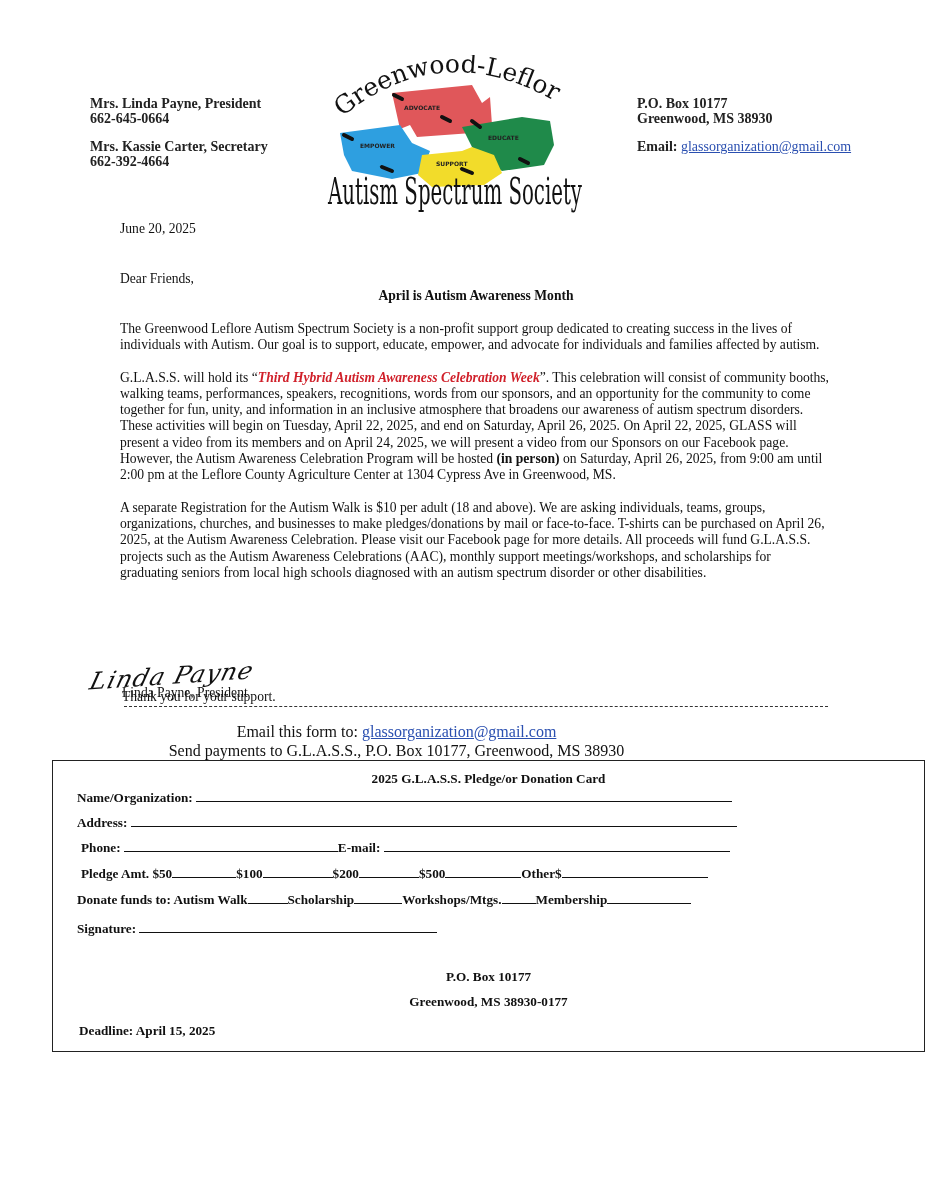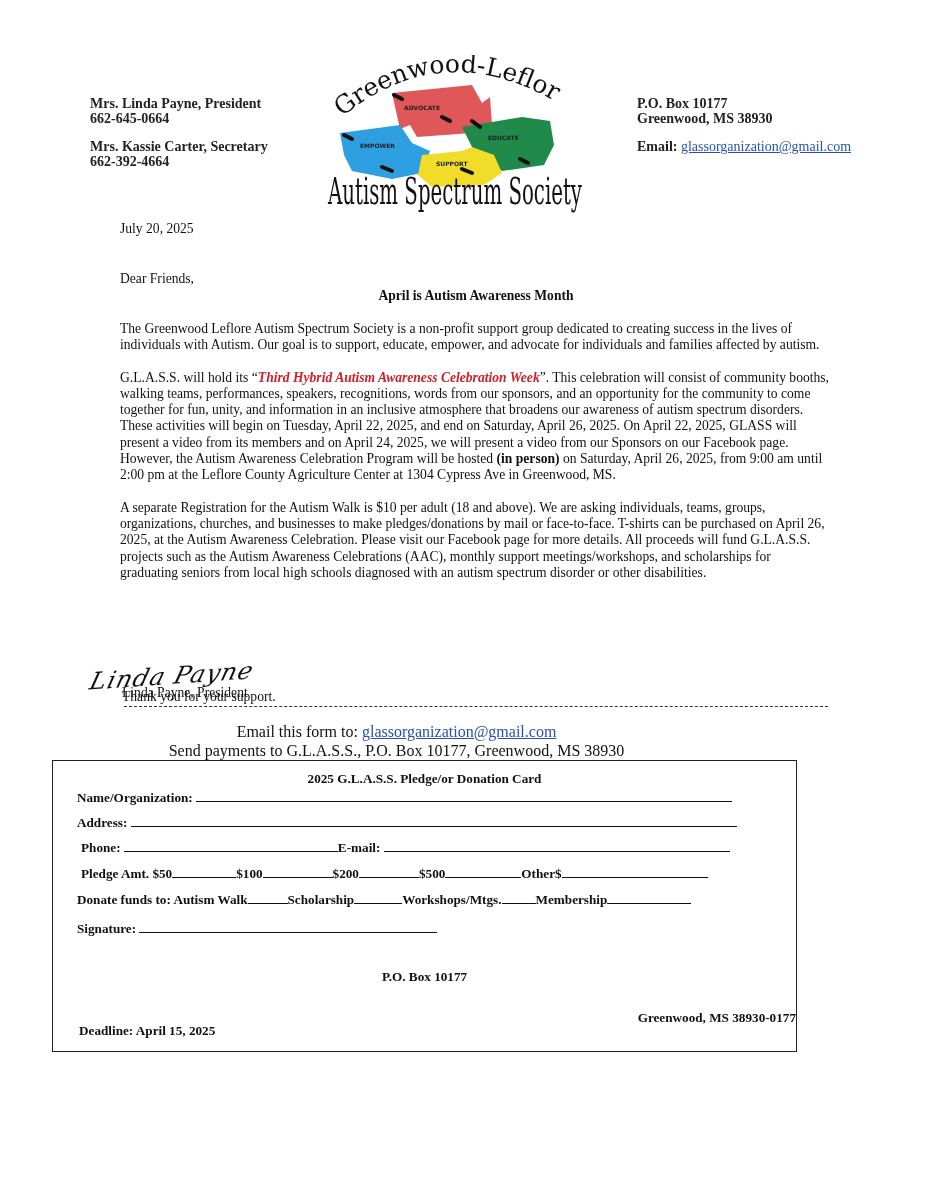--- a/index.html
+++ b/index.html
@@ -10,21 +10,21 @@
   .hdr .line { white-space: nowrap; }
   .hdr .gap { height: 13px; }
   a.link { color: #2a4fb0; text-decoration: underline; }
   .body-text { font-size: 13.6px; line-height: 16.3px; text-align: left; }
   .para { margin: 0 0 16px 0; }
   .red { color: #d0202a; font-weight: bold; font-style: italic; }
   .logo { left: 322px; top: 55px; width: 266px; height: 160px; }
   .sig { font-family: "DejaVu Serif", serif; font-style: italic; font-size: 24px;
          letter-spacing: 1px; color: #111; transform: skewX(-18deg) rotate(-4deg); }
   .dash { left: 124px; top: 706px; width: 704px; border-top: 1.5px dashed #333; }
-  .card { left: 52px; top: 760px; width: 745px; height: 292px; border: 1.5px solid #222;
+  .card { left: 52px; top: 760px; width: 873px; height: 292px; border: 1.5px solid #222;
           box-sizing: border-box; }
   .card .row { position: absolute; font-weight: bold; font-size: 13.2px; white-space: nowrap; }
   .blank { display: inline-block; border-bottom: 1.3px solid #111; height: 12px; vertical-align: baseline; }
   .center { text-align: center; width: 100%; left: 0; }
 </style>
 </head>
 <body>
 
 <div class="abs hdr" style="left:90px; top:96px;">
   <div class="line">Mrs. Linda Payne, President</div>
@@ -76,21 +76,21 @@
 <div class="abs hdr" style="left:637px; top:96px;">
   <div class="line">P.O. Box 10177</div>
   <div class="line">Greenwood, MS  38930</div>
   <div class="gap"></div>
   <div class="line">
     <span>Email:</span>
     <a class="link" style="font-weight:normal;">glassorganization@gmail.com</a>
   </div>
 </div>
 
-<div class="abs body-text" style="left:120px; top:221px; width:712px;">July 20, 2025</div>
+<div class="abs body-text" style="left:120px; top:221px; width:712px;">June 20, 2025</div>
 <div class="abs body-text" style="left:120px; top:271px; width:712px;">Dear Friends,</div>
 <div class="abs body-text" style="left:120px; top:288px; width:712px; text-align:center; font-weight:bold;">April is Autism Awareness Month</div>
 
 <div class="abs body-text" style="left:120px; top:321px; width:712px;">
   <p class="para">The Greenwood Leflore Autism Spectrum Society is a non-profit support group dedicated to creating success in the lives of individuals with Autism. Our goal is to support, educate, empower, and advocate for individuals and families affected by autism.</p>
   <p class="para">
     <span>G.L.A.S.S. will hold its “</span><span class="red">Third Hybrid Autism Awareness Celebration Week</span><span>”. This celebration will consist of community booths, walking teams, performances, speakers, recognitions, words from our sponsors, and an opportunity for the community to come together for fun, unity, and information in an inclusive atmosphere that broadens our awareness of autism spectrum disorders. These activities will begin on Tuesday, April 22, 2025, and end on Saturday, April 26, 2025. On April 22, 2025, GLASS will present a video from its members and on April 24, 2025, we will present a video from our Sponsors on our Facebook page. However, the Autism Awareness Celebration Program will be hosted </span><b>(in person)</b><span> on Saturday, April 26, 2025, from 9:00 am until 2:00 pm at the Leflore County Agriculture Center at 1304 Cypress Ave in Greenwood, MS.</span>
   </p>
   <p class="para">A separate Registration for the Autism Walk is $10 per adult (18 and above). We are asking individuals, teams, groups, organizations, churches, and businesses to make pledges/donations by mail or face-to-face. T-shirts can be purchased on April 26, 2025, at the Autism Awareness Celebration. Please visit our Facebook page for more details. All proceeds will fund G.L.A.S.S. projects such as the Autism Awareness Celebrations (AAC), monthly support meetings/workshops, and scholarships for graduating seniors from local high schools diagnosed with an autism spectrum disorder or other disabilities.</p>
 </div>
@@ -136,15 +136,15 @@
     <span>Donate funds to:</span>
     <span>Autism Walk</span><span class="blank" style="width:40px;"></span><span>Scholarship</span><span class="blank" style="width:48px;"></span><span>Workshops/Mtgs.</span><span class="blank" style="width:34px;"></span><span>Membership</span><span class="blank" style="width:84px;"></span>
   </div>
 
   <div class="row" style="left:24px; top:159px;">
     <span>Signature:</span>
     <span class="blank" style="width:298px;"></span>
   </div>
 
   <div class="row center" style="top:208px;">P.O. Box 10177</div>
-  <div class="row center" style="top:249px;text-align:right;">Greenwood, MS 38930-0177</div>
+  <div class="row center" style="top:233px;">Greenwood, MS 38930-0177</div>
   <div class="row" style="left:26px; top:262px;">Deadline: April 15, 2025</div>
 </div>
 
 </body></html>

